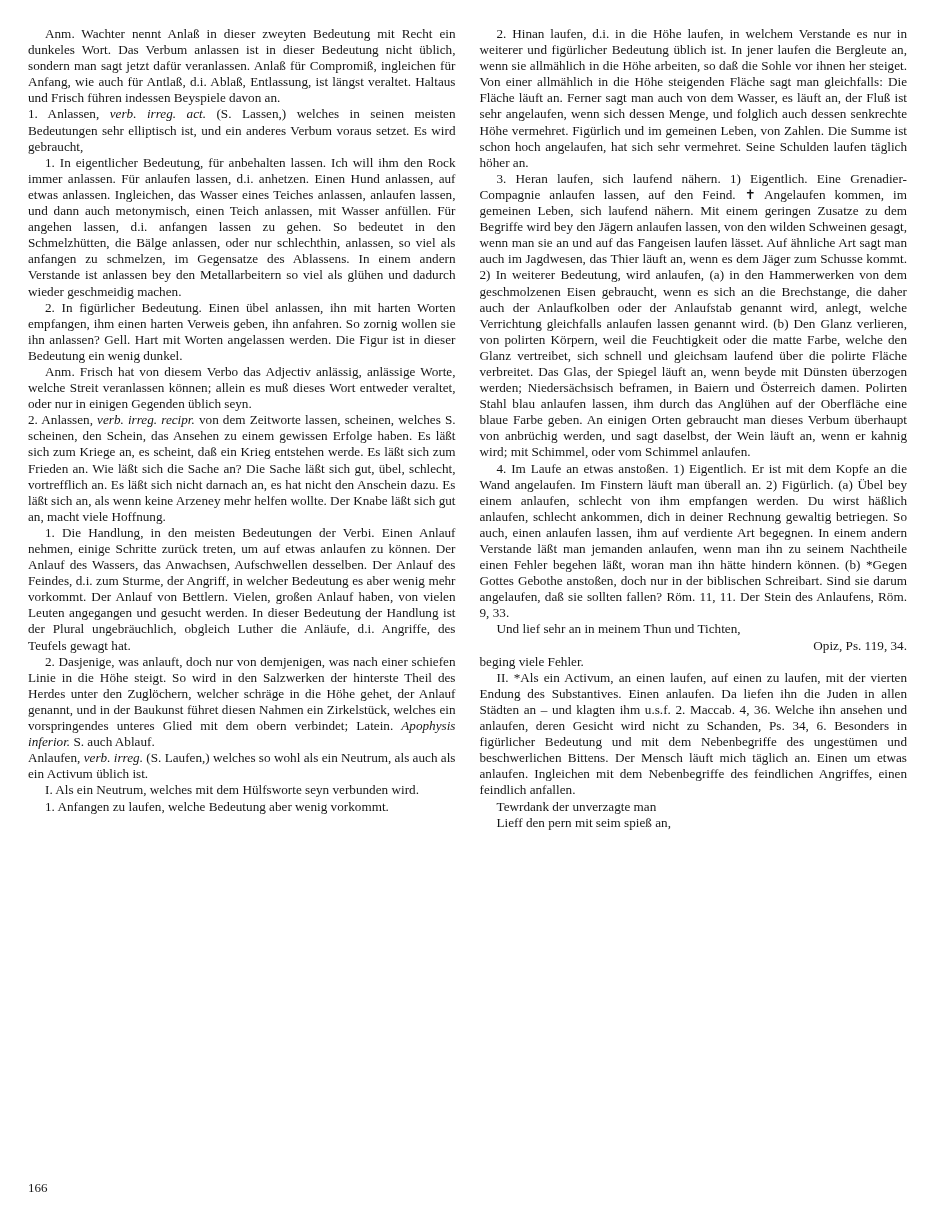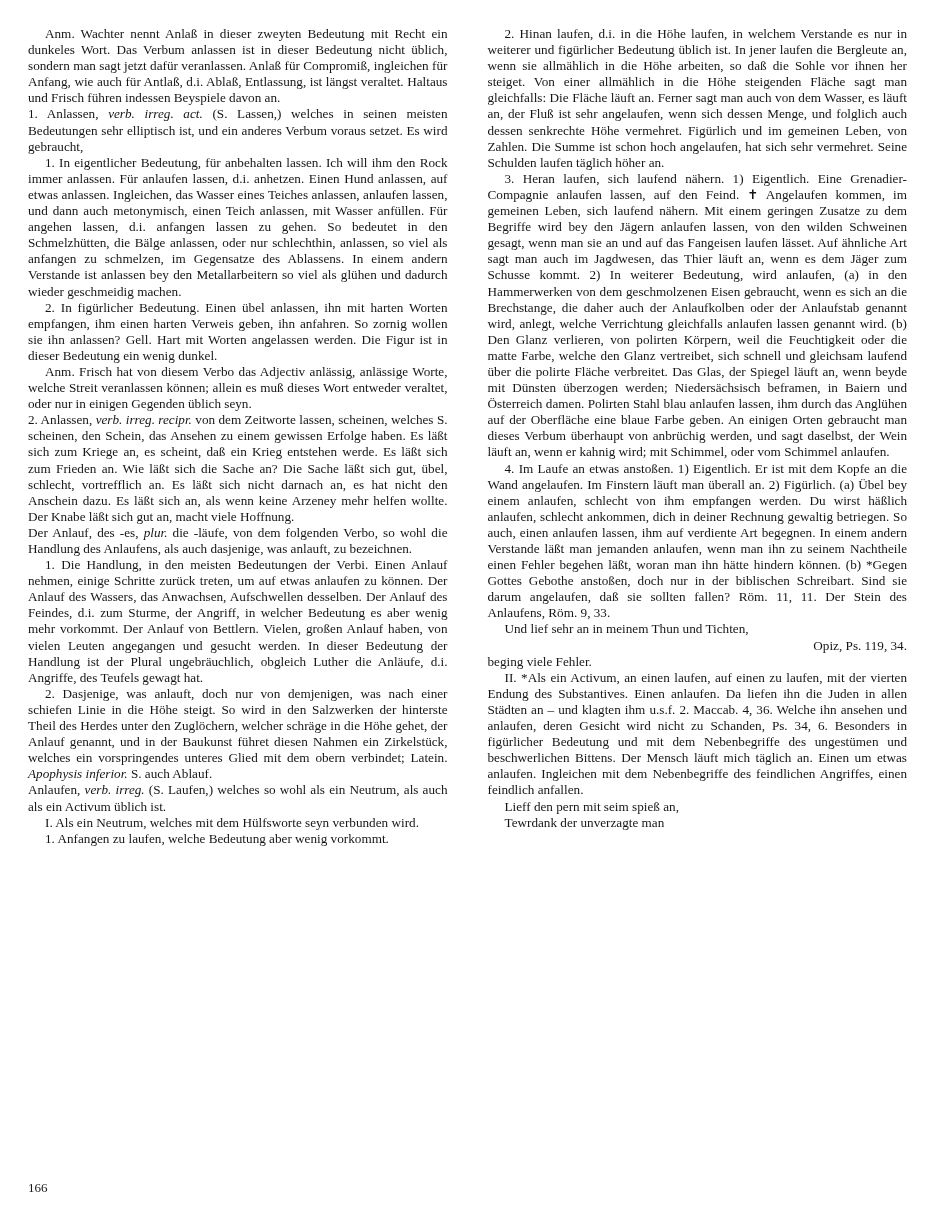--- a/index.html
+++ b/index.html
@@ -4,21 +4,21 @@
 <style>
   html,body{margin:0;padding:0;background:#e8e8e8;}
   .page{
     width:935px;height:1210px;margin:0 auto;box-sizing:border-box;
     background:#ffffff;color:#151515;
     padding:26px 28px 16px 28px;
     font-family:"Liberation Serif","DejaVu Serif",serif;
     font-size:13.2px;line-height:16.1px;
     position:relative;overflow:hidden;
   }
-  .columns{display:flex;gap:40px;}
+  .columns{display:flex;gap:24px;}
   .col{width:50%;text-align:justify;hyphens:auto;-webkit-hyphens:auto;}
   p.para{margin:0;padding:0;}
   p.indent{text-indent:17px;}
   p.entry{text-indent:0;}
   p.verse{text-indent:17px;text-align:left;}
   p.attribution{text-align:right;}
   .b{font-weight:normal;}
   .i{font-style:italic;}
   .page-number{position:absolute;left:28px;bottom:14px;font-size:13px;}
 </style>
@@ -27,33 +27,32 @@
 
 <div class="page">
   <div class="columns">
     <div class="col">
         <p class="para indent"><span>Anm. Wachter nennt Anlaß in dieser zweyten Bedeutung mit Recht ein dunkeles Wort. Das Verbum anlassen ist in dieser Bedeutung nicht üblich, sondern man sagt jetzt dafür veranlassen. Anlaß für Compromiß, ingleichen für Anfang, wie auch für Antlaß, d.i. Ablaß, Entlassung, ist längst veraltet. Haltaus und Frisch führen indessen Beyspiele davon an.</span></p>
         <p class="para entry"><span class="b">1. Anlassen</span><span>, </span><span class="i">verb. irreg. act.</span><span> (S. Lassen,) welches in seinen meisten Bedeutungen sehr elliptisch ist, und ein anderes Verbum voraus setzet. Es wird gebraucht,</span></p>
         <p class="para indent"><span>1. In eigentlicher Bedeutung, für anbehalten lassen. Ich will ihm den Rock immer anlassen. Für anlaufen lassen, d.i. anhetzen. Einen Hund anlassen, auf etwas anlassen. Ingleichen, das Wasser eines Teiches anlassen, anlaufen lassen, und dann auch metonymisch, einen Teich anlassen, mit Wasser anfüllen. Für angehen lassen, d.i. anfangen lassen zu gehen. So bedeutet in den Schmelzhütten, die Bälge anlassen, oder nur schlechthin, anlassen, so viel als anfangen zu schmelzen, im Gegensatze des Ablassens. In einem andern Verstande ist anlassen bey den Metallarbeitern so viel als glühen und dadurch wieder geschmeidig machen.</span></p>
         <p class="para indent"><span>2. In figürlicher Bedeutung. Einen übel anlassen, ihn mit harten Worten empfangen, ihm einen harten Verweis geben, ihn anfahren. So zornig wollen sie ihn anlassen? Gell. Hart mit Worten angelassen werden. Die Figur ist in dieser Bedeutung ein wenig dunkel.</span></p>
         <p class="para indent"><span>Anm. Frisch hat von diesem Verbo das Adjectiv anlässig, anlässige Worte, welche Streit veranlassen können; allein es muß dieses Wort entweder veraltet, oder nur in einigen Gegenden üblich seyn.</span></p>
         <p class="para entry"><span class="b">2. Anlassen</span><span>, </span><span class="i">verb. irreg. recipr.</span><span> von dem Zeitworte lassen, scheinen, welches S. scheinen, den Schein, das Ansehen zu einem gewissen Erfolge haben. Es läßt sich zum Kriege an, es scheint, daß ein Krieg entstehen werde. Es läßt sich zum Frieden an. Wie läßt sich die Sache an? Die Sache läßt sich gut, übel, schlecht, vortrefflich an. Es läßt sich nicht darnach an, es hat nicht den Anschein dazu. Es läßt sich an, als wenn keine Arzeney mehr helfen wollte. Der Knabe läßt sich gut an, macht viele Hoffnung.</span></p>
-        <p class="para entry"><span class="b">Der Anlauf</span><span>, des -es, </span><span class="i">plur.</span><span> die -läufe, von dem folgenden Verbo, so wohl die Handlung des Anlaufens, als auch dasjenige, was anlauft, zu bezeichnen.</span></p>
         <p class="para indent"><span>1. Die Handlung, in den meisten Bedeutungen der Verbi. Einen Anlauf nehmen, einige Schritte zurück treten, um auf etwas anlaufen zu können. Der Anlauf des Wassers, das Anwachsen, Aufschwellen desselben. Der Anlauf des Feindes, d.i. zum Sturme, der Angriff, in welcher Bedeutung es aber wenig mehr vorkommt. Der Anlauf von Bettlern. Vielen, großen Anlauf haben, von vielen Leuten angegangen und gesucht werden. In dieser Bedeutung der Handlung ist der Plural ungebräuchlich, obgleich Luther die Anläufe, d.i. Angriffe, des Teufels gewagt hat.</span></p>
         <p class="para indent"><span>2. Dasjenige, was anlauft, doch nur von demjenigen, was nach einer schiefen Linie in die Höhe steigt. So wird in den Salzwerken der hinterste Theil des Herdes unter den Zuglöchern, welcher schräge in die Höhe gehet, der Anlauf genannt, und in der Baukunst führet diesen Nahmen ein Zirkelstück, welches ein vorspringendes unteres Glied mit dem obern verbindet; Latein. </span><span class="i">Apophysis inferior.</span><span> S. auch Ablauf.</span></p>
         <p class="para entry"><span class="b">Anlaufen</span><span>, </span><span class="i">verb. irreg.</span><span> (S. Laufen,) welches so wohl als ein Neutrum, als auch als ein Activum üblich ist.</span></p>
         <p class="para indent"><span>I. Als ein Neutrum, welches mit dem Hülfsworte seyn verbunden wird.</span></p>
         <p class="para indent"><span>1. Anfangen zu laufen, welche Bedeutung aber wenig vorkommt.</span></p>
       </div>
     <div class="col">
         <p class="para indent"><span>2. Hinan laufen, d.i. in die Höhe laufen, in welchem Verstande es nur in weiterer und figürlicher Bedeutung üblich ist. In jener laufen die Bergleute an, wenn sie allmählich in die Höhe arbeiten, so daß die Sohle vor ihnen her steiget. Von einer allmählich in die Höhe steigenden Fläche sagt man gleichfalls: Die Fläche läuft an. Ferner sagt man auch von dem Wasser, es läuft an, der Fluß ist sehr angelaufen, wenn sich dessen Menge, und folglich auch dessen senkrechte Höhe vermehret. Figürlich und im gemeinen Leben, von Zahlen. Die Summe ist schon hoch angelaufen, hat sich sehr vermehret. Seine Schulden laufen täglich höher an.</span></p>
         <p class="para indent"><span>3. Heran laufen, sich laufend nähern. 1) Eigentlich. Eine Grenadier-Compagnie anlaufen lassen, auf den Feind. ✝ Angelaufen kommen, im gemeinen Leben, sich laufend nähern. Mit einem geringen Zusatze zu dem Begriffe wird bey den Jägern anlaufen lassen, von den wilden Schweinen gesagt, wenn man sie an und auf das Fangeisen laufen lässet. Auf ähnliche Art sagt man auch im Jagdwesen, das Thier läuft an, wenn es dem Jäger zum Schusse kommt. 2) In weiterer Bedeutung, wird anlaufen, (a) in den Hammerwerken von dem geschmolzenen Eisen gebraucht, wenn es sich an die Brechstange, die daher auch der Anlaufkolben oder der Anlaufstab genannt wird, anlegt, welche Verrichtung gleichfalls anlaufen lassen genannt wird. (b) Den Glanz verlieren, von polirten Körpern, weil die Feuchtigkeit oder die matte Farbe, welche den Glanz vertreibet, sich schnell und gleichsam laufend über die polirte Fläche verbreitet. Das Glas, der Spiegel läuft an, wenn beyde mit Dünsten überzogen werden; Niedersächsisch beframen, in Baiern und Österreich damen. Polirten Stahl blau anlaufen lassen, ihm durch das Anglühen auf der Oberfläche eine blaue Farbe geben. An einigen Orten gebraucht man dieses Verbum überhaupt von anbrüchig werden, und sagt daselbst, der Wein läuft an, wenn er kahnig wird; mit Schimmel, oder vom Schimmel anlaufen.</span></p>
         <p class="para indent"><span>4. Im Laufe an etwas anstoßen. 1) Eigentlich. Er ist mit dem Kopfe an die Wand angelaufen. Im Finstern läuft man überall an. 2) Figürlich. (a) Übel bey einem anlaufen, schlecht von ihm empfangen werden. Du wirst häßlich anlaufen, schlecht ankommen, dich in deiner Rechnung gewaltig betriegen. So auch, einen anlaufen lassen, ihm auf verdiente Art begegnen. In einem andern Verstande läßt man jemanden anlaufen, wenn man ihn zu seinem Nachtheile einen Fehler begehen läßt, woran man ihn hätte hindern können. (b) *Gegen Gottes Gebothe anstoßen, doch nur in der biblischen Schreibart. Sind sie darum angelaufen, daß sie sollten fallen? Röm. 11, 11. Der Stein des Anlaufens, Röm. 9, 33.</span></p>
         <p class="para verse"><span>Und lief sehr an in meinem Thun und Tichten,</span></p>
         <p class="para attribution"><span>Opiz, Ps. 119, 34.</span></p>
         <p class="para entry"><span>beging viele Fehler.</span></p>
         <p class="para indent"><span>II. *Als ein Activum, an einen laufen, auf einen zu laufen, mit der vierten Endung des Substantives. Einen anlaufen. Da liefen ihn die Juden in allen Städten an – und klagten ihm u.s.f. 2. Maccab. 4, 36. Welche ihn ansehen und anlaufen, deren Gesicht wird nicht zu Schanden, Ps. 34, 6. Besonders in figürlicher Bedeutung und mit dem Nebenbegriffe des ungestümen und beschwerlichen Bittens. Der Mensch läuft mich täglich an. Einen um etwas anlaufen. Ingleichen mit dem Nebenbegriffe des feindlichen Angriffes, einen feindlich anfallen.</span></p>
+        <p class="para verse"><span>Tewrdank der unverzagte man</span></p>
         <p class="para verse"><span>Lieff den pern mit seim spieß an,</span></p>
-        <p class="para verse"><span>Tewrdank der unverzagte man</span></p>
       </div>
   </div>
   <div class="page-number">166</div>
 </div>
 
 </body></html>

